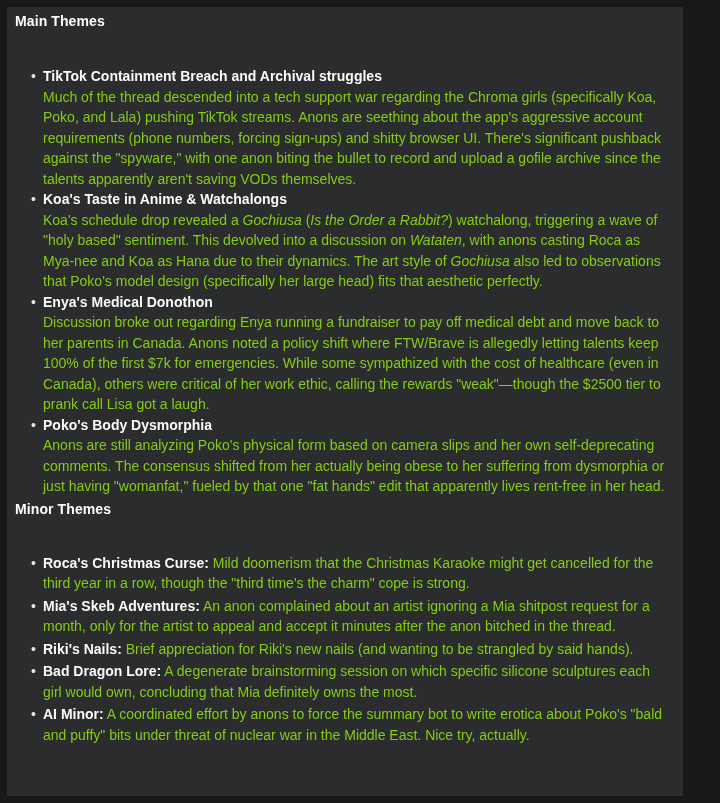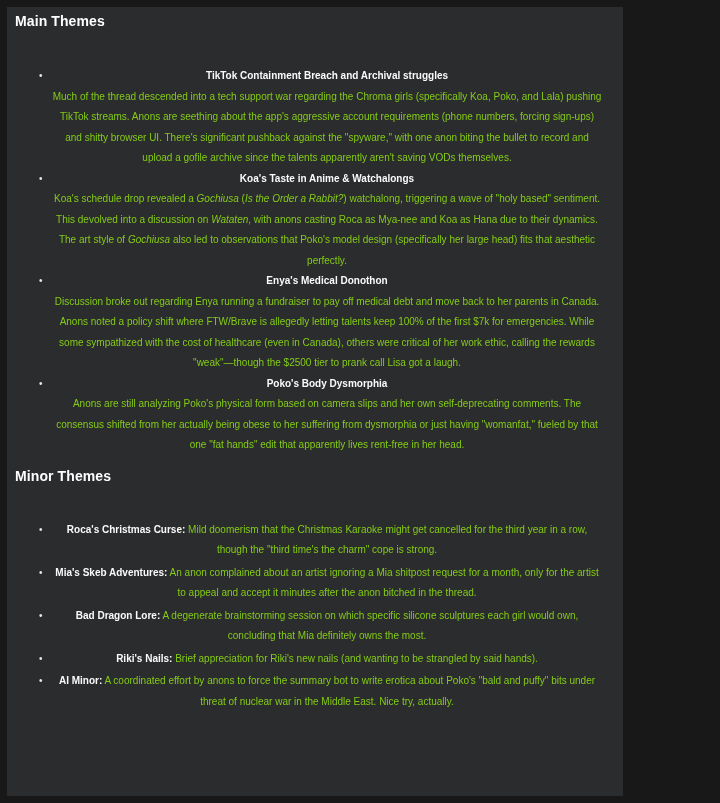--- a/index.html
+++ b/index.html
@@ -9,44 +9,43 @@
     height: 803px;
     background: #181818;
     font-family: "Liberation Sans", "DejaVu Sans", sans-serif;
     position: relative;
     overflow: hidden;
   }
   .panel {
     position: absolute;
     left: 7px;
     top: 7px;
-    width: 616px;
+    width: 676px;
     height: 789px;
     background: #2b2c2e;
     padding: 6px 8px;
     color: #e7e7e7;
     overflow: hidden;
   }
   .section-heading {
     font-size: 14px;
     line-height: 16px;
     font-weight: 700;
     color: #ffffff;
     margin: 0;
     letter-spacing: 0.1px;
   }
   .heading-main { margin-bottom: 37px; }
   .heading-minor { margin-bottom: 36px; }
   ul.themes {
     list-style: none;
-    margin: 12px;
+    margin: 4px;
     padding: 0;
-    font-size: 10px;
+    font-size: 14px;
     line-height: 20.5px;
-    text-align: center;
   }
   li.theme-item {
     position: relative;
     padding-left: 24px;
   }
   li.theme-item::before {
     content: "\2022";
     position: absolute;
     left: 12px;
     top: 0;
@@ -72,17 +71,17 @@
       <li class="theme-item"><span class="item-title block">Koa's Taste in Anime &amp; Watchalongs</span><span class="item-body"><span>Koa's schedule drop revealed a </span><span class="italic">Gochiusa</span><span> (</span><span class="italic">Is the Order a Rabbit?</span><span>) watchalong, triggering a wave of "holy based" sentiment. This devolved into a discussion on </span><span class="italic">Wataten</span><span>, with anons casting Roca as Mya-nee and Koa as Hana due to their dynamics. The art style of </span><span class="italic">Gochiusa</span><span> also led to observations that Poko's model design (specifically her large head) fits that aesthetic perfectly.</span></span></li>
       <li class="theme-item"><span class="item-title block">Enya's Medical Donothon</span><span class="item-body"><span>Discussion broke out regarding Enya running a fundraiser to pay off medical debt and move back to her parents in Canada. Anons noted a policy shift where FTW/Brave is allegedly letting talents keep 100% of the first $7k for emergencies. While some sympathized with the cost of healthcare (even in Canada), others were critical of her work ethic, calling the rewards "weak"—though the $2500 tier to prank call Lisa got a laugh.</span></span></li>
       <li class="theme-item"><span class="item-title block">Poko's Body Dysmorphia</span><span class="item-body"><span>Anons are still analyzing Poko's physical form based on camera slips and her own self-deprecating comments. The consensus shifted from her actually being obese to her suffering from dysmorphia or just having "womanfat," fueled by that one "fat hands" edit that apparently lives rent-free in her head.</span></span></li>
     </ul>
 
   <h2 class="section-heading heading-minor">Minor Themes</h2>
 
   <ul class="themes minor">
       <li class="theme-item"><span class="item-title inline">Roca's Christmas Curse:</span><span class="item-body"><span> Mild doomerism that the Christmas Karaoke might get cancelled for the third year in a row, though the "third time's the charm" cope is strong.</span></span></li>
       <li class="theme-item"><span class="item-title inline">Mia's Skeb Adventures:</span><span class="item-body"><span> An anon complained about an artist ignoring a Mia shitpost request for a month, only for the artist to appeal and accept it minutes after the anon bitched in the thread.</span></span></li>
+      <li class="theme-item"><span class="item-title inline">Riki's Nails:</span><span class="item-body"><span> Brief appreciation for Riki's new nails (and wanting to be strangled by said hands).</span></span></li>
       <li class="theme-item"><span class="item-title inline">Bad Dragon Lore:</span><span class="item-body"><span> A degenerate brainstorming session on which specific silicone sculptures each girl would own, concluding that Mia definitely owns the most.</span></span></li>
-      <li class="theme-item"><span class="item-title inline">Riki's Nails:</span><span class="item-body"><span> Brief appreciation for Riki's new nails (and wanting to be strangled by said hands).</span></span></li>
       <li class="theme-item"><span class="item-title inline">AI Minor:</span><span class="item-body"><span> A coordinated effort by anons to force the summary bot to write erotica about Poko's "bald and puffy" bits under threat of nuclear war in the Middle East. Nice try, actually.</span></span></li>
     </ul>
 </div>
 
 </body></html>

